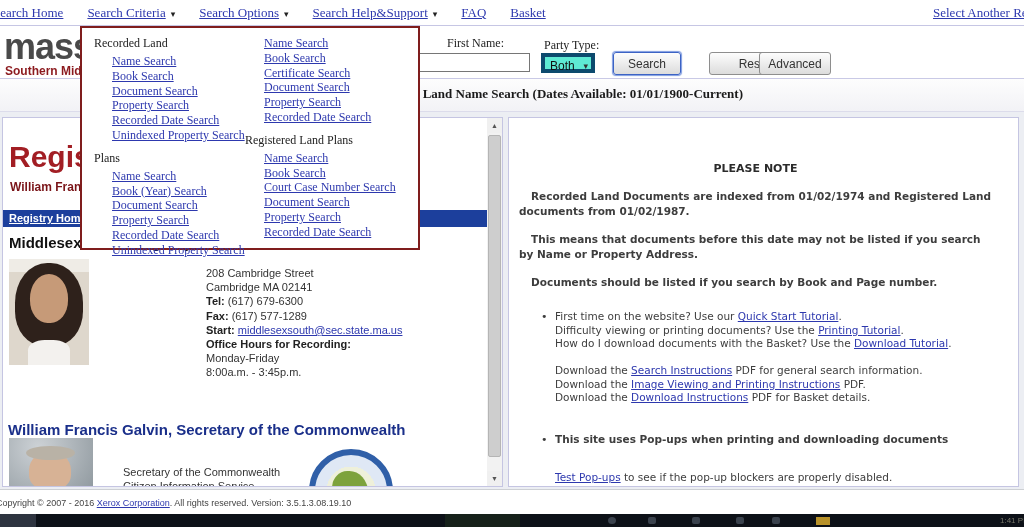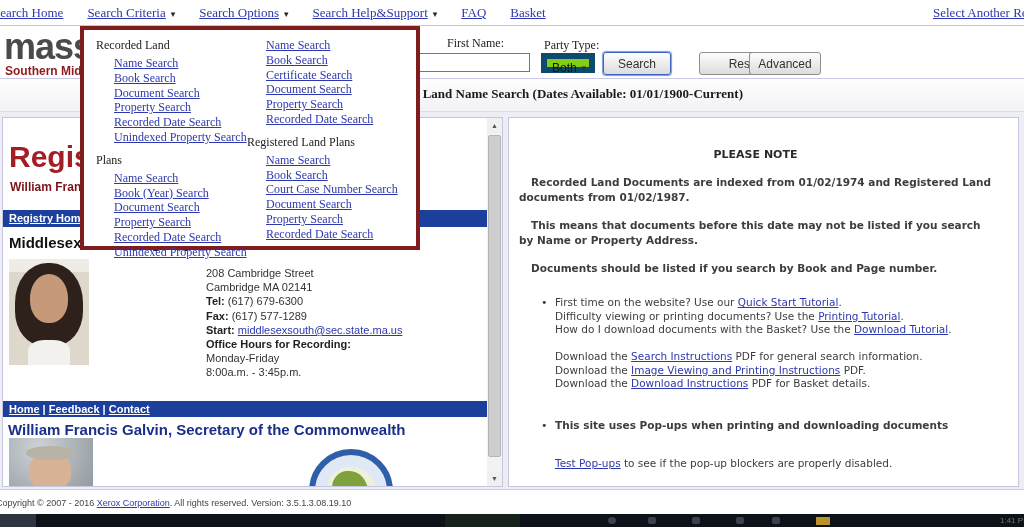--- a/index.html
+++ b/index.html
@@ -22,26 +22,26 @@
           font-size:36px; font-weight:bold; color:#4a4a4a; letter-spacing:-1px; white-space:nowrap; }
   .logo-sub { position:absolute; left:5px; top:64px; font-size:12px; font-weight:bold;
               color:#8c1a1e; white-space:nowrap; }
 
   
   .lbl { position:absolute; font-family:"Liberation Serif", serif; font-size:12px; color:#222; }
   .lbl-first { left:447px; top:36px; }
   .lbl-party { left:544px; top:38px; }
   .inp-first { position:absolute; left:400px; top:53px; width:130px; height:19px;
                border:1px solid #767676; font-size:12px; padding:0 3px; }
-  .select { position:absolute; left:541px; top:53px; width:54px; height:20px; background:#84cc16;
-            border:6px solid #0c4a6e; font-size:12px; color:#111; padding:2px 3px 0 5px; cursor:pointer; }
+  .select { position:absolute; left:541px; top:53px; width:54px; height:20px; background:#5eead4;
+            border:4px solid #0c4a6e; font-size:12px; color:#111; padding:2px 3px 0 5px; cursor:pointer; }
   .sel-caret { position:absolute; right:3px; top:4px; font-size:9px; color:#333; }
   .btn { position:absolute; top:52px; height:23px; background:linear-gradient(#fdfdfd,#dcdcdc);
          border:1px solid #8e8e8e; border-radius:3px; font-family:"Liberation Sans", sans-serif;
-         font-size:12px; color:#333; cursor:pointer; }
+         font-size:12px; color:#333; cursor:pointer;margin-left:10px; }
   .btn-search { left:603px; width:68px; border-color:#3c63c4; box-shadow:0 0 1px 1px #7d9ae0; }
   .btn-reset { left:699px; width:62px;text-align:right; }
   .btn-adv { left:749px; width:72px; }
 
   
   .contextbar { position:absolute; left:0; top:78px; width:1024px; height:34px;
                 background:linear-gradient(#fdfdfd,#f2f2f6); border-top:1px solid #c9c9e6;
                 border-bottom:1px solid #dcdceb; }
   .contextbar span { position:absolute; left:366px; top:7px; font-family:"Liberation Serif", serif;
                      font-size:13px; font-weight:bold; color:#1a1a1a; white-space:nowrap; }
@@ -89,34 +89,34 @@
   .sb-btn { position:absolute; left:0; width:15px; height:15px; background:#f0f0f0;
             color:#555; font-size:7px; text-align:center; line-height:15px; cursor:pointer; }
   .sb-up { top:0; } .sb-down { bottom:0; }
   .sb-thumb { position:absolute; left:1px; top:17px; width:13px; height:322px; background:#cecece;
               border:1px solid #b5b5b5; border-radius:2px; cursor:pointer; }
 
   
   .right-panel { position:absolute; left:508px; top:5px; width:511px; height:370px; background:#fff;
                  border:1px solid #c5c5e2; overflow:hidden; font-family:"DejaVu Sans", sans-serif;
                  font-size:10.5px; color:#3d3d3d; }
-  .rp-inner { padding:30px 26px 0 10px; }
+  .rp-inner { padding:44px 26px 0 10px; }
   .rp-title { text-align:center; font-weight:bold; font-size:11px; color:#2b2b2b; margin-bottom:14px; }
   .rp-para { font-weight:bold; text-indent:12px; line-height:15px; margin-bottom:13px; }
   .rp-bullet { position:relative; margin-top:15px; }
   .bullet-dot { position:absolute; left:22px; top:0; font-size:11px; }
   .bullet-label { display:block; margin-left:36px; font-weight:bold; }
   .bullet-lines { margin:20px 0 0 36px; font-weight:normal; line-height:13.5px; }
   .inline-link { color:#2d38ae; text-decoration:underline; cursor:pointer; }
   .rp-bullet.gap-lg { margin-top:28px; }
   .rp-bullet.gap-lg .bullet-lines { margin-top:26px; }
 
   
   .dropdown { position:absolute; left:80px; top:26px; width:340px; height:224px; background:#fff;
-              border:4px solid #7f1d1d; z-index:50; display:grid; grid-template-columns:163px 1fr;
+              border:2px solid #7f1d1d; z-index:50; display:grid; grid-template-columns:163px 1fr;
               font-family:"Liberation Serif", serif; font-size:12px; }
   .dd-section { padding-top:8px; }
   .dd-col1 .dd-title { margin-left:12px; }
   .dd-col1 .dd-link { margin-left:30px; }
   .dd-col2 .dd-title { margin-left:0; }
   .dd-col2 .dd-link { margin-left:19px; }
   .dd-title { color:#222; margin-bottom:3px; }
   .dd-link { display:block; color:#2d38ae; text-decoration:underline; line-height:14.8px; cursor:pointer; white-space:nowrap; }
 
   
@@ -178,23 +178,26 @@
       <div class="lp-contact">
         <div>208 Cambridge Street</div>
         <div>Cambridge MA 02141</div>
         <div><b>Tel:</b><span> (617) 679-6300</span></div>
         <div><b>Fax:</b><span> (617) 577-1289</span></div>
         <div><b>Start:</b> <a>middlesexsouth@sec.state.ma.us</a></div>
         <div><b>Office Hours for Recording:</b></div>
         <div>Monday-Friday</div>
         <div>8:00a.m. - 3:45p.m.</div>
       </div>
-      <div class="lp-bar lp-bar-bottom"><a class="bar-link">Home</a><span class="bar-sep"> | </span><a class="bar-link">Feedback</a><span class="bar-sep"> | </span><a class="bar-link">Contact</a></div>
       <div class="lp-sec-heading">William Francis Galvin, Secretary of the Commonwealth</div>
       <div class="photo-man"></div>
+      <div class="lp-sec-lines">
+        <div>Secretary of the Commonwealth</div>
+        <div>Citizen Information Service</div>
+      </div>
       <div class="seal"></div>
       <div class="lp-scroll">
         <div class="sb-btn sb-up">▲</div>
         <div class="sb-thumb"></div>
         <div class="sb-btn sb-down">▼</div>
       </div>
     </div>
 
     <div class="right-panel">
       <div class="rp-inner">

